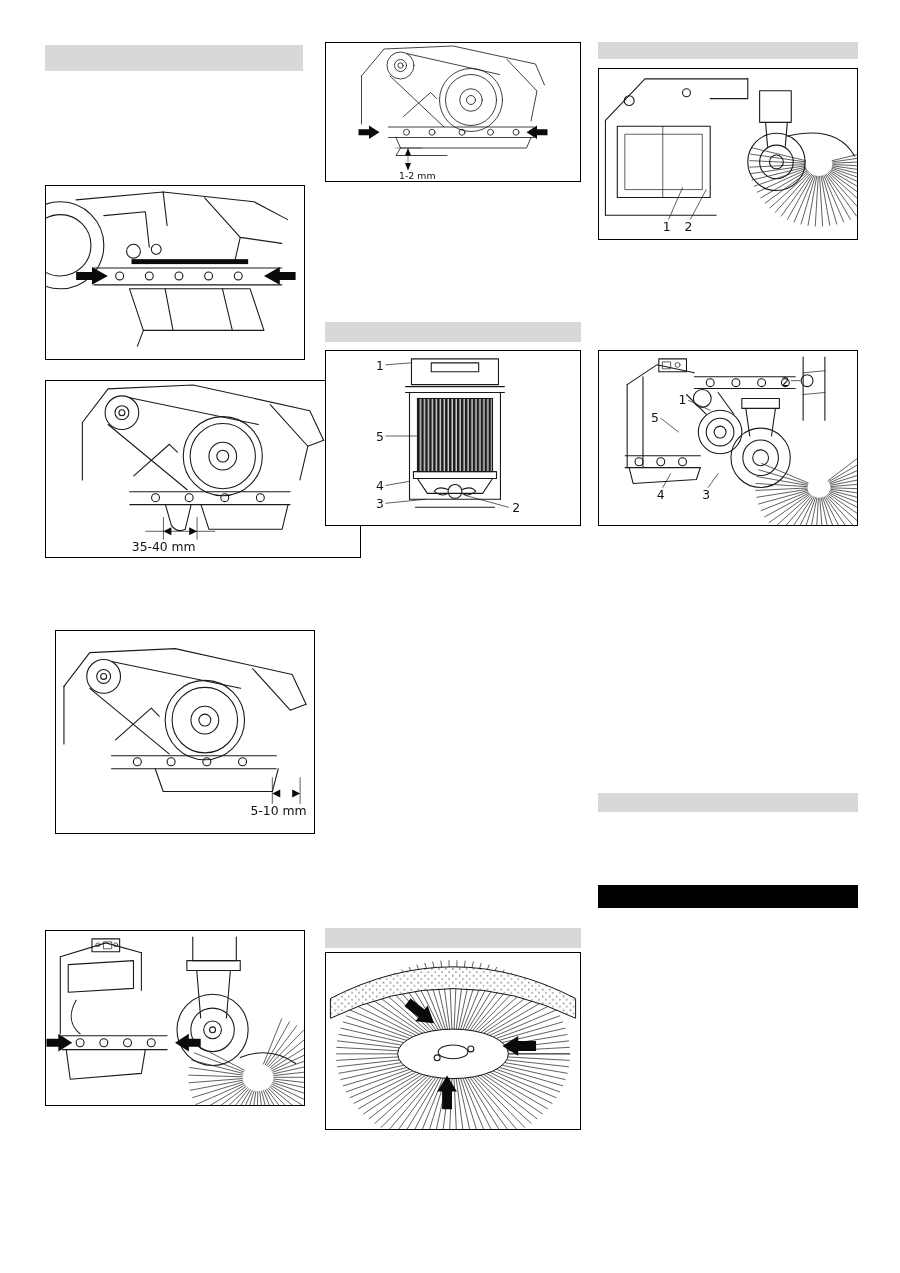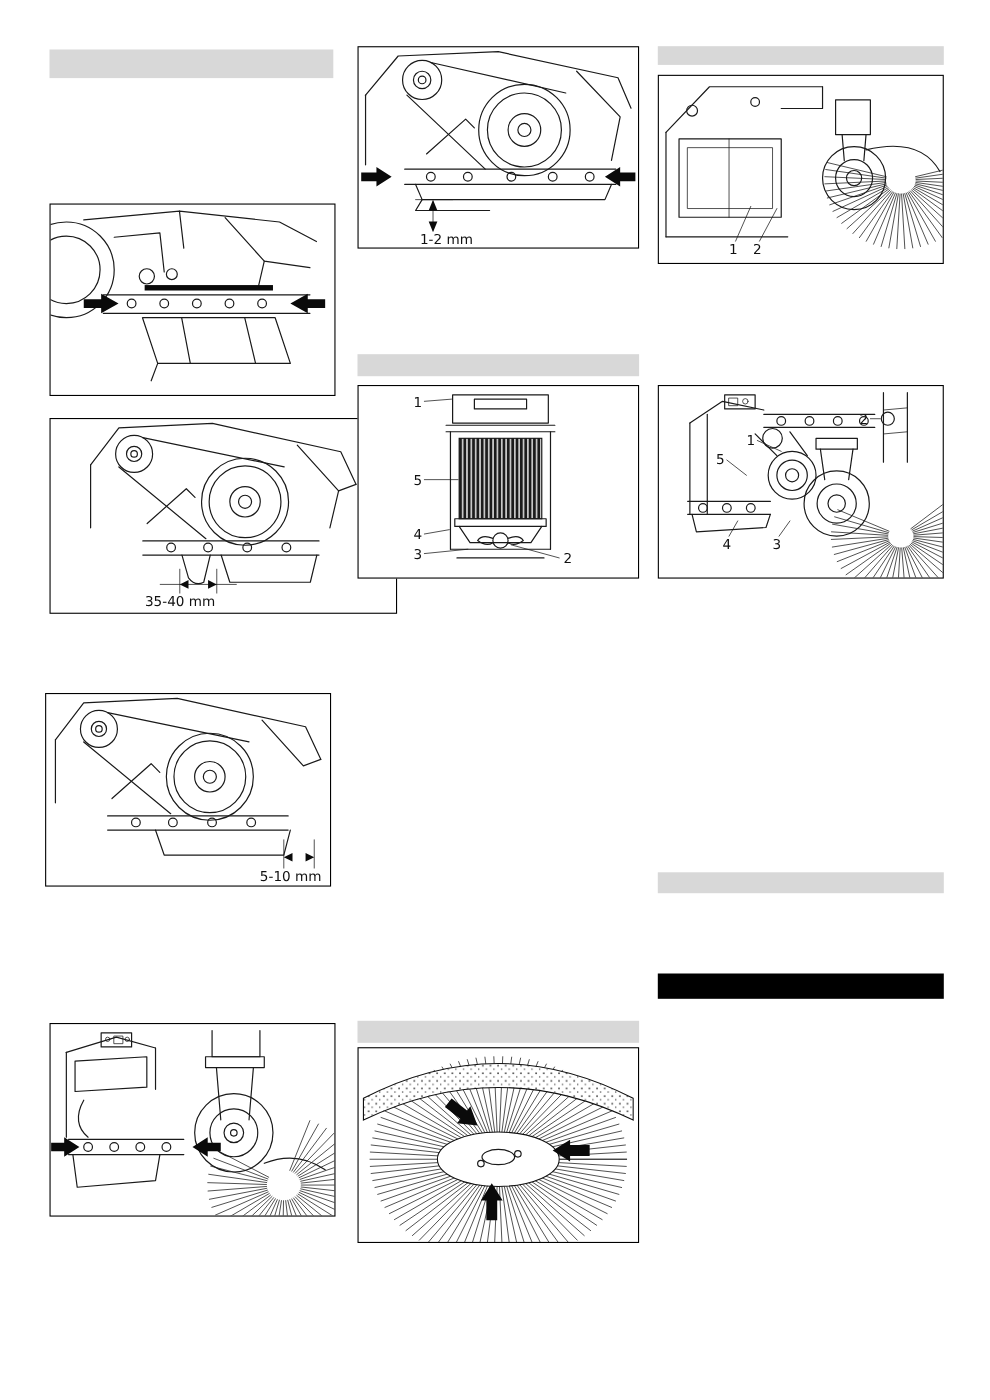--- a/index.html
+++ b/index.html
@@ -95,21 +95,21 @@
       <path class="ln" d="M128,125 L136,150 L210,150 L216,125"></path>
       <line class="ln thin" x1="90" y1="138" x2="90" y2="160"></line>
       <line class="ln thin" x1="124" y1="138" x2="124" y2="160"></line>
       <line class="ln thin" x1="72" y1="152" x2="142" y2="152"></line>
       <polygon class="fill" points="90,152 98,148 98,156"></polygon>
       <polygon class="fill" points="124,152 116,148 116,156"></polygon>
       <text class="txt" x="58" y="172">35-40 mm</text>
     </svg>
   </div>
 
-  <div class="fig" style="left:41px;top:630px;width:260px;height:176px">
+  <div class="fig" style="left:55px;top:630px;width:260px;height:204px">
     <svg viewBox="0 0 260 176">
       <path class="ln" d="M8,42 L34,8 L120,4 L238,30 L252,60"></path>
       <line class="ln" x1="8" y1="42" x2="8" y2="100"></line>
       <path class="ln" d="M198,24 L236,66 L252,60"></path>
       <circle class="ln" cx="48" cy="32" r="17"></circle>
       <circle class="ln" cx="48" cy="32" r="7"></circle>
       <circle class="ln" cx="48" cy="32" r="3"></circle>
       <line class="ln" x1="56" y1="17" x2="186" y2="44"></line>
       <line class="ln" x1="34" y1="44" x2="114" y2="110"></line>
       <circle class="ln" cx="150" cy="76" r="40"></circle>
@@ -200,21 +200,21 @@
           <line x1="198.0" y1="147.5" x2="144.0" y2="145.8" class="ln thin"></line>
           <line x1="198.2" y1="145.7" x2="144.9" y2="138.1" class="ln thin"></line>
           <line x1="198.6" y1="144.0" x2="146.7" y2="130.6" class="ln thin"></line>
           <line x1="199.3" y1="142.4" x2="149.6" y2="123.4" class="ln thin"></line>
           <line x1="200.1" y1="140.8" x2="153.4" y2="116.5" class="ln thin"></line>
         </g>
       <path class="ln" d="M196,128 Q226,116 252,134"></path>
     </svg>
   </div>
 
-  <div class="fig" style="left:325px;top:42px;width:256px;height:184px">
+  <div class="fig" style="left:325px;top:42px;width:256px;height:140px">
     <svg viewBox="0 0 256 184">
       <path class="ln" d="M6,44 L36,8 L128,4 L238,28 L250,56"></path>
       <line class="ln" x1="6" y1="44" x2="6" y2="108"></line>
       <path class="ln" d="M200,22 L240,64 L232,104"></path>
       <circle class="ln" cx="58" cy="30" r="18"></circle>
       <circle class="ln" cx="58" cy="30" r="8"></circle>
       <circle class="ln" cx="58" cy="30" r="3.5"></circle>
       <line class="ln" x1="66" y1="14" x2="190" y2="42"></line>
       <line class="ln" x1="44" y1="44" x2="116" y2="112"></line>
       <circle class="ln" cx="152" cy="76" r="42"></circle>

